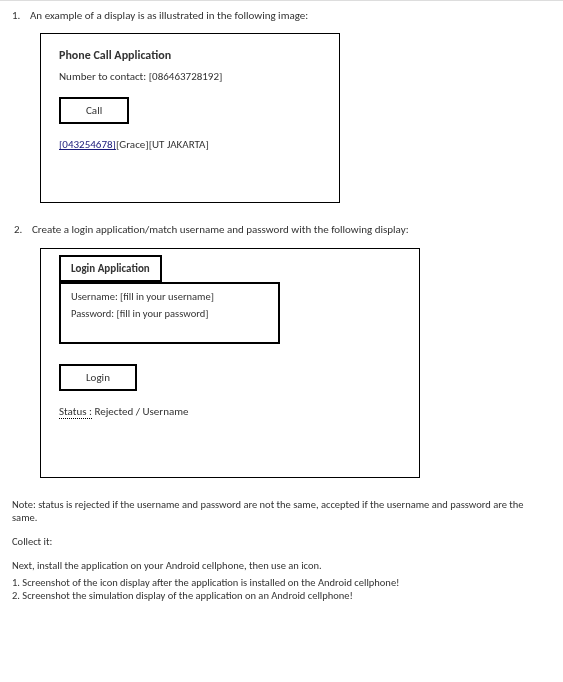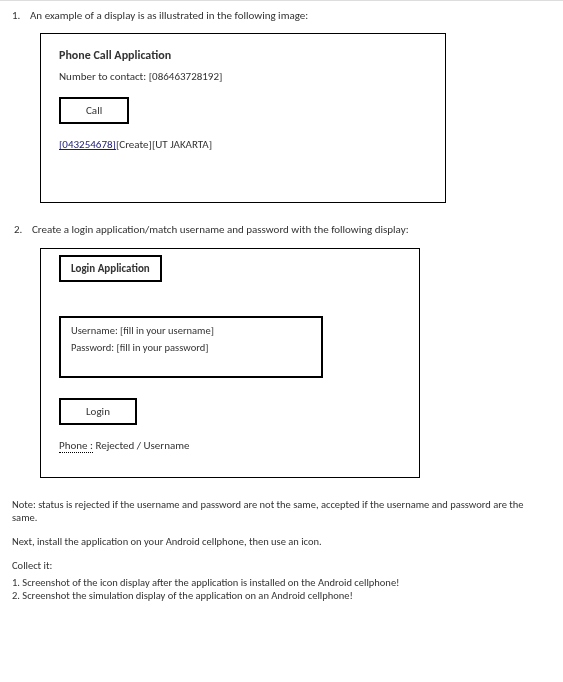--- a/index.html
+++ b/index.html
@@ -33,21 +33,21 @@
     }
     .underline {
       text-decoration: underline;
     }
     .mock-container {
       border: 1px solid #000;
       margin: 10px 0 20px 28px;
       padding: 14px 18px 20px 18px;
     }
     .mock-q1 {
-      width: 406px;
+      width: 300px;
       min-height: 170px;
     }
     .mock-q2 {
       width: 380px;
       min-height: 230px;
       padding-top: 6px;
     }
     .app-title {
       font-weight: 600;
       font-size: 12px;
@@ -71,29 +71,27 @@
     }
     .result-line {
       font-size: 11px;
     }
     .title-box {
       border: 2px solid #000;
       display: inline-block;
       padding: 5px 10px;
       font-size: 11px;
       font-weight: 600;
-      margin-bottom: 10px;
     }
     .input-box {
       border: 2px solid #000;
       padding: 6px 10px 18px 10px;
-      width: 264px;
+      width: 221px;
       font-size: 10.5px;
       margin-bottom: 16px;
-      margin-top: 24px;
     }
     .input-box div {
       margin-bottom: 4px;
     }
     .dotted-under {
       border-bottom: 1px dotted #000;
     }
     .note-section {
       margin-top: 8px;
       font-size: 10.5px;
@@ -117,44 +115,44 @@
   <div class="q-body">
     <div class="q-text">An example of a display is as illustrated in the following image:</div>
   </div>
 </div>
 
 <div class="mock-container mock-q1">
   <div class="app-title">Phone Call Application</div>
   <div class="app-line">Number to contact: [086463728192]</div>
   <div class="btn-box">Call</div>
   <div class="result-line">
-    <span class="link-underline">[043254678]</span><span>[Create][UT JAKARTA]</span>
+    <span class="link-underline">[043254678]</span><span>[Grace][UT JAKARTA]</span>
   </div>
 </div>
 
 <div class="q2-wrapper">
   <div class="q-item">
     <div class="q-num">2.</div>
     <div class="q-body q-text">Create a login application/match username and password with the following display:</div>
   </div>
 </div>
 
 <div class="mock-container mock-q2">
   <div class="title-box">Login Application</div>
   <div class="input-box">
     <div>Username: [fill in your username]</div>
     <div>Password: [fill in your password]</div>
   </div>
   <div class="btn-box">Login</div>
   <div class="result-line">
-    <span class="dotted-under">Phone :</span><span> Rejected / Username</span>
+    <span class="dotted-under">Status :</span><span> Rejected / Username</span>
   </div>
 </div>
 
 <div class="note-section">
   <p>Note: status is rejected if the username and password are not the same, accepted if the username and password are the same.</p>
+  <p>Collect it:</p>
   <p>Next, install the application on your Android cellphone, then use an icon.</p>
-  <p>Collect it:</p>
   <div class="collect-list">
     <div>1. Screenshot of the icon display after the application is installed on the Android cellphone!</div>
     <div>2. Screenshot the simulation display of the application on an Android cellphone!</div>
   </div>
 </div>
 
 </body></html>

